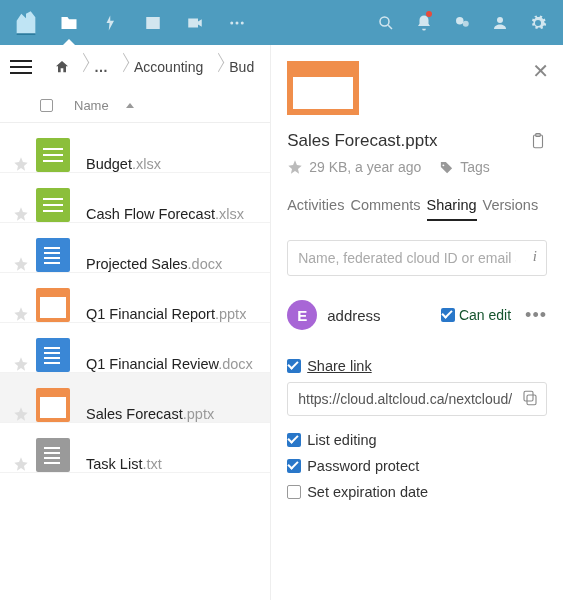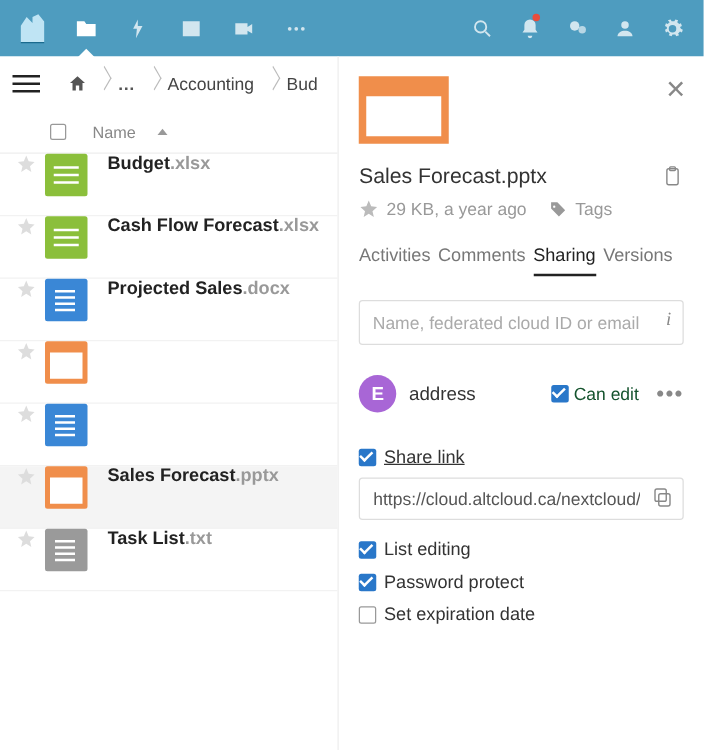--- a/index.html
+++ b/index.html
@@ -26,21 +26,21 @@
 .crumb-sep::before { content: ""; position: absolute; left: 2px; top: 4px; width: 10px; height: 10px; border-top: 1px solid #bbb; border-right: 1px solid #bbb; transform: rotate(45deg) skew(15deg,15deg); transform-origin: center; }
 .crumb { font-size: 14px; color: #444; padding: 0 6px; cursor: pointer; white-space: nowrap; }
 .crumb.home { padding: 0 4px; color: #666; }
 .crumb.dots { font-weight: bold; color: #555; }
 
 .list-header { display: flex; align-items: center; height: 34px; border-bottom: 1px solid #eee; padding-left: 18px; color: #888; font-size: 13px; }
 .list-header .chk { width: 56px; display: flex; justify-content: center; }
 .list-header .chk .box { width: 13px; height: 13px; border: 1px solid #999; border-radius: 2px; }
 .list-header .name { display: flex; align-items: center; gap: 16px; cursor: pointer; }
 
-.file-row { display: flex; align-items: flex-start; height: 50px; border-bottom: 1px solid #f2f2f2; padding-left: 6px; cursor: pointer; font-weight: bold; }
+.file-row { display: flex; align-items: flex-end; height: 50px; border-bottom: 1px solid #f2f2f2; padding-left: 6px; cursor: pointer; }
 .file-row.selected { background: #f4f4f4; }
 .star { width: 30px; display: flex; justify-content: center; color: #ddd; cursor: pointer; }
 .file-icon { width: 34px; height: 34px; margin-right: 16px; border-radius: 2px; position: relative; flex-shrink: 0; }
 .fi-xlsx { background: #8bbf3b; }
 .fi-xlsx::before, .fi-xlsx::after { content: ""; position: absolute; background: #fff; }
 .fi-xlsx::before { left: 7px; right: 7px; top: 10px; height: 2px; box-shadow: 0 6px 0 #fff, 0 12px 0 #fff; }
 .fi-docx { background: #3a87d6; }
 .fi-docx::before { content: ""; position: absolute; left: 8px; right: 10px; top: 9px; height: 2px; background: #fff; box-shadow: 0 5px 0 #fff, 0 10px 0 #fff, 0 15px 0 #fff; }
 .fi-pptx { background: #f08e4b; border: 4px solid #f08e4b; }
 .fi-pptx::before { content: ""; position: absolute; left: 0; right: 0; top: 5px; bottom: 0; background: #fff; }
@@ -221,28 +221,30 @@
           <div class="file-icon fi-docx"></div>
           <div class="file-name">Projected Sales<span class="ext">.docx</span></div>
         </div>
         <div class="file-row">
           <div class="star">
             <svg width="16" height="16" viewBox="0 0 24 24">
               <path fill="currentColor" d="M12 2l2.9 6.9L22 10l-5.5 5 1.6 7L12 18l-6.1 4 1.6-7L2 10l7.1-1.1z"></path>
             </svg>
           </div>
           <div class="file-icon fi-pptx"></div>
+          <div class="file-name">Q1 Financial Report<span class="ext">.pptx</span></div>
         </div>
         <div class="file-row">
           <div class="star">
             <svg width="16" height="16" viewBox="0 0 24 24">
               <path fill="currentColor" d="M12 2l2.9 6.9L22 10l-5.5 5 1.6 7L12 18l-6.1 4 1.6-7L2 10l7.1-1.1z"></path>
             </svg>
           </div>
           <div class="file-icon fi-docx"></div>
+          <div class="file-name">Q1 Financial Review<span class="ext">.docx</span></div>
         </div>
         <div class="file-row selected">
           <div class="star">
             <svg width="16" height="16" viewBox="0 0 24 24">
               <path fill="currentColor" d="M12 2l2.9 6.9L22 10l-5.5 5 1.6 7L12 18l-6.1 4 1.6-7L2 10l7.1-1.1z"></path>
             </svg>
           </div>
           <div class="file-icon fi-pptx"></div>
           <div class="file-name">Sales Forecast<span class="ext">.pptx</span></div>
         </div>

